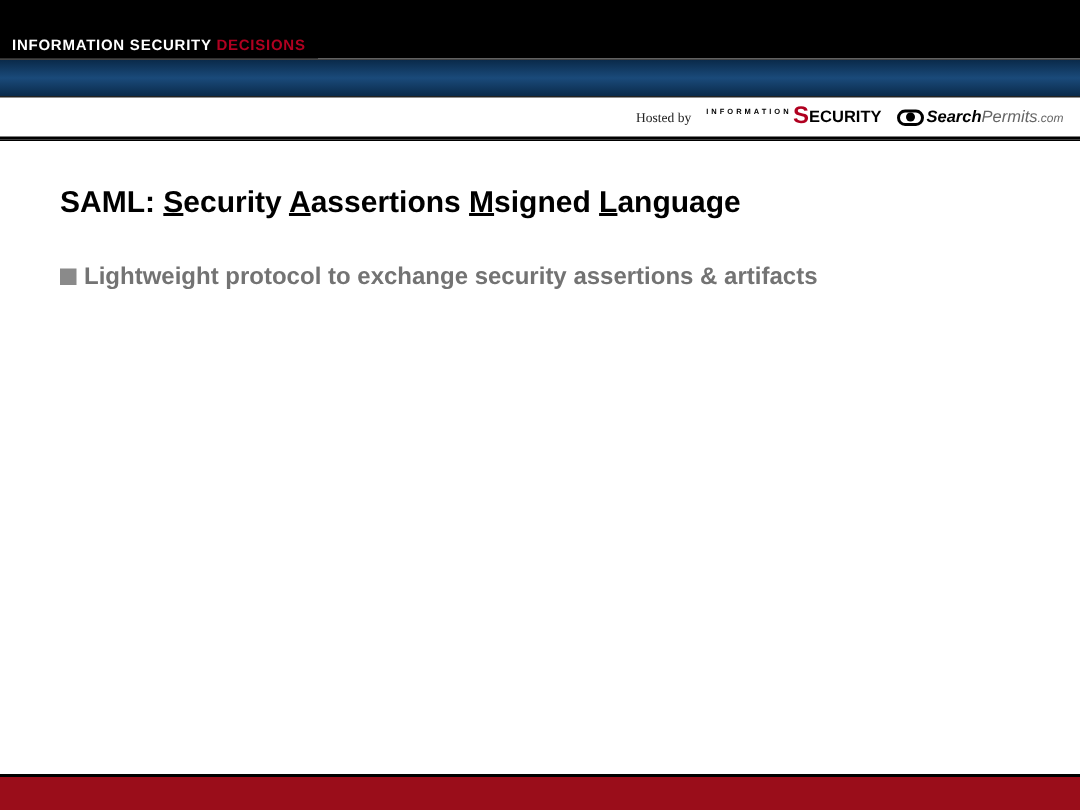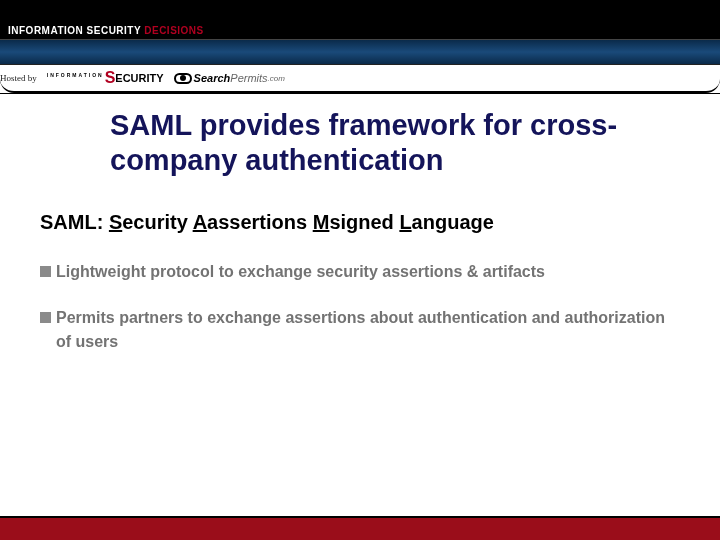--- a/index.html
+++ b/index.html
@@ -33,26 +33,26 @@
   .blue-strip {
     width: 100%;
     height: 26px;
     background: linear-gradient(to bottom, #0a2a4a 0%, #1a4a7a 50%, #0a2a4a 100%);
     border-top: 1px solid #444;
     border-bottom: 1px solid #222;
   }
   .hosted-row {
     width: 100%;
     display: flex;
+    justify-content: flex-end;
     align-items: center;
     padding: 4px 11px 4px 0;
     border-bottom: 2px solid #000;
     gap: 10px;
     height: 28px;
-    border-radius: 14px;
   }
   .hosted-by {
     font-size: 9px;
     font-family: Georgia, serif;
     color: #222;
   }
   .sponsor-logo {
     display: inline-flex;
     align-items: center;
     font-size: 11px;
@@ -185,25 +185,23 @@
   <span class="search-logo">
     <span class="eye-icon"></span>
     <span class="search-bold">Search</span>
       <span class="search-light">Permits</span>
       <span class="search-com">.com</span>
   </span>
 </div>
 <div class="divider2"></div>
 
 <div class="content">
-  <h1 class="slide-title">SAML provides framework for cross-company authentication</h1>
 
   <div class="subtitle">
     <span>SAML: </span><span class="u">S</span><span>ecurity </span><span class="u">A</span><span>assertions </span><span class="u">M</span><span>signed </span><span class="u">L</span><span>anguage</span>
   </div>
 
   <ul class="bullets">
     <li>Lightweight protocol to exchange security assertions &amp; artifacts</li>
-    <li>Permits partners to exchange assertions about authentication and authorization of users</li>
   </ul>
 </div>
 
 <div class="footer-bar"></div>
 
 </body></html>

